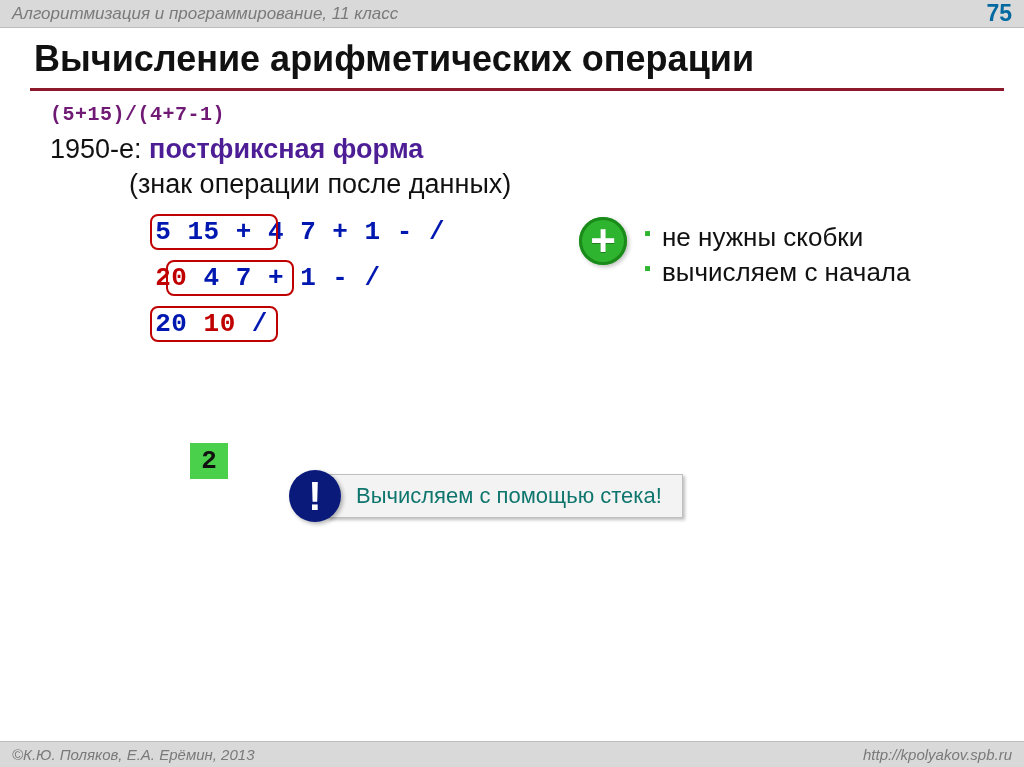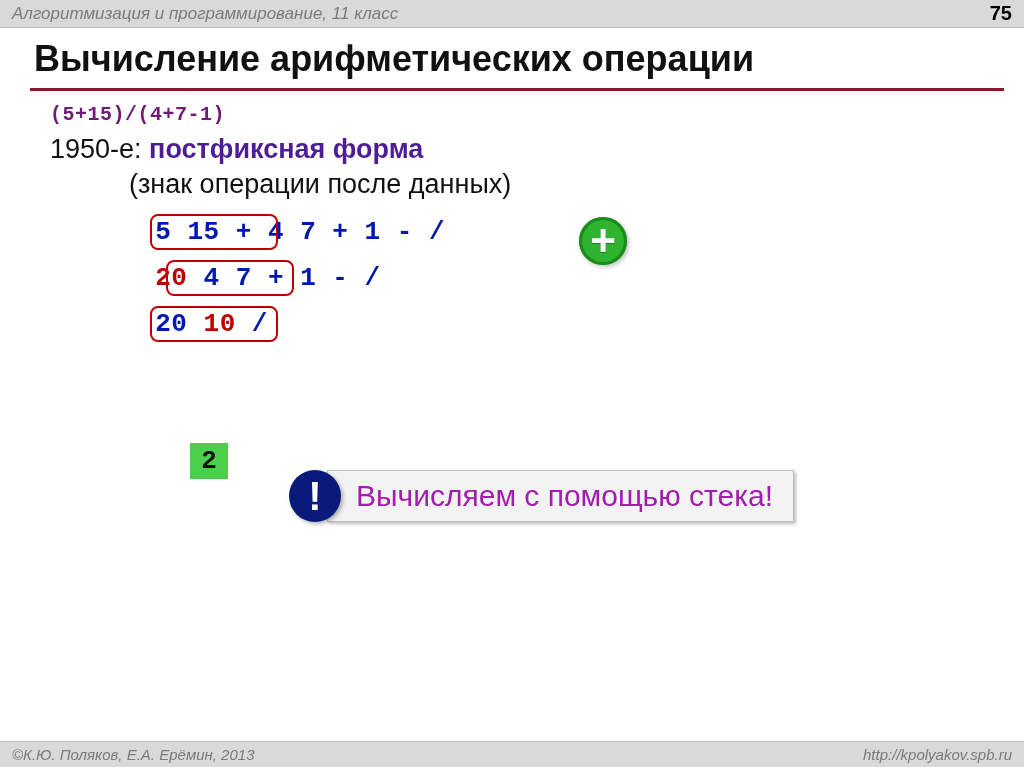--- a/index.html
+++ b/index.html
@@ -17,23 +17,23 @@
     border-bottom: 1px solid #bdbdbd;
     display: flex;
     align-items: center;
     padding: 0 12px;
     color: #7a7a7a;
     font-style: italic;
     font-size: 17px;
   }
   .topbar .spacer { flex: 1; }
   .page-num {
-    color: #000000;
-    font-weight: bold;
-    font-size: 20px;
+    color: #0369a1;
+    font-weight: bold;
+    font-size: 23px;
     font-style: normal;
   }
   .title {
     font-size: 36px;
     font-weight: bold;
     color: #111;
     padding: 10px 28px 4px 34px;
   }
   .title-underline {
     height: 3px;
@@ -167,22 +167,22 @@
     justify-content: center;
     margin-right: -14px;
     z-index: 2;
     box-shadow: 2px 2px 4px rgba(0,0,0,0.3);
   }
   .call-box {
     background: #f3f3f3;
     border: 1px solid #bfbfbf;
     box-shadow: 2px 2px 3px rgba(0,0,0,0.25);
     padding: 8px 20px 8px 28px;
-    font-size: 30px;
-    color: #a21caf;
+    font-size: 22px;
+    color: #0f766e;
   }
   .footer {
     position: absolute;
     bottom: 0;
     left: 0;
     right: 0;
     height: 26px;
     background: #d9d9d9;
     border-top: 1px solid #bdbdbd;
     display: flex;
@@ -232,20 +232,24 @@
         &nbsp;&nbsp;<span class="blue">20 </span><span class="red">10</span><span class="blue"> /</span>
       </div>
     </div>
 
     <div class="result-badge">2</div>
 
     <div class="plus-icon">
         <span>+</span>
       </div>
 
+    <ul class="bullets">
+      <li>не нужны скобки</li>
+      <li>вычисляем с начала</li>
+    </ul>
 
     <div class="callout">
       <div class="bang">!</div>
       <div class="call-box">Вычисляем с помощью стека!</div>
     </div>
 
   </div>
 
 </div>
 

